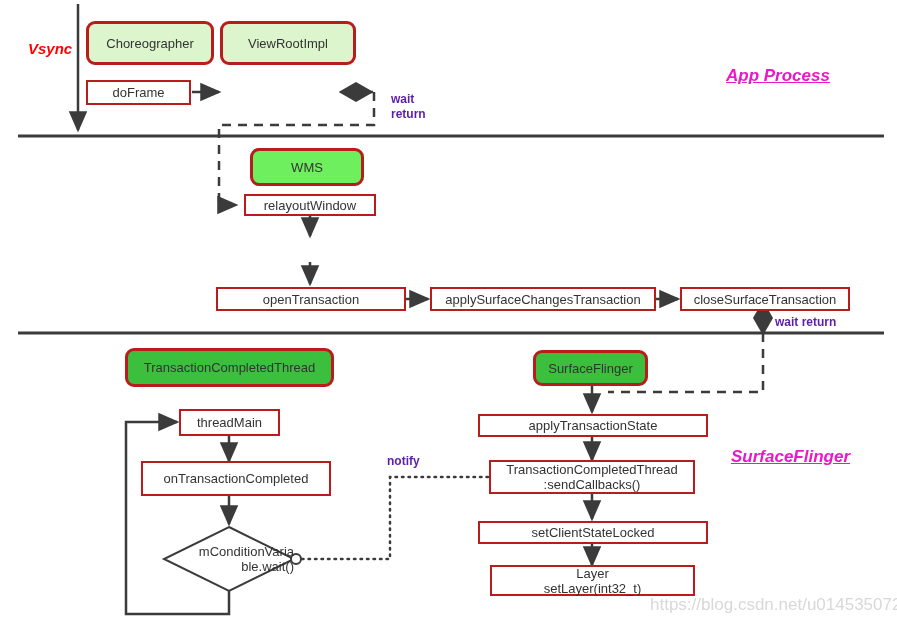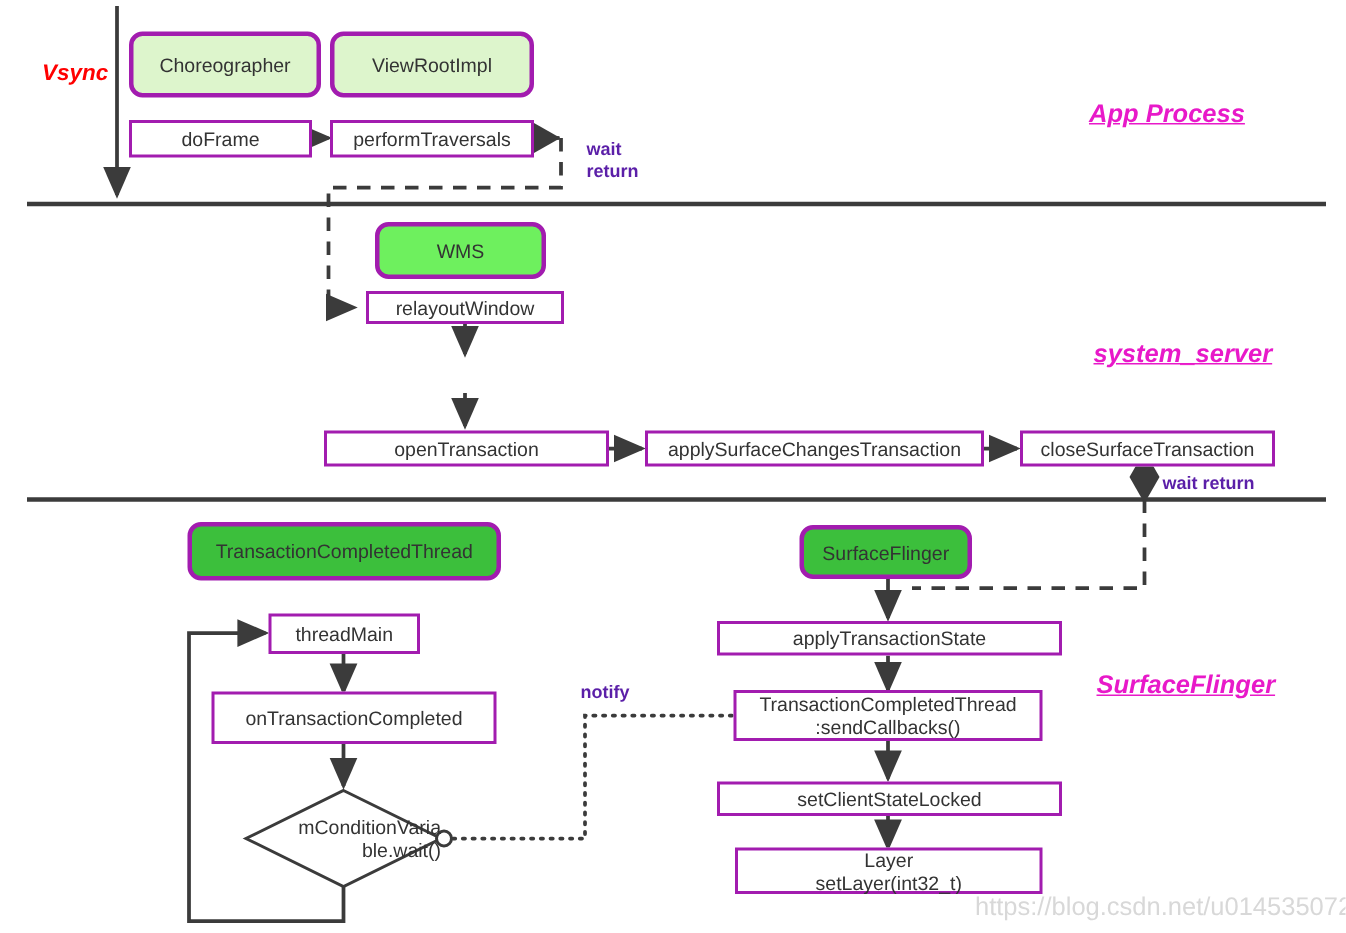--- a/index.html
+++ b/index.html
@@ -27,21 +27,21 @@
     pointer-events: none;
   }
   .node {
     position: absolute;
     box-sizing: border-box;
     display: flex;
     align-items: center;
     justify-content: center;
     text-align: center;
     color: #333333;
-    border: 2px solid #a21caf;
+    border: 2px solid #b91c1c;
     background: #ffffff;
     font-size: 13px;
     line-height: 15px;
     white-space: nowrap;
   }
   .node.rounded {
     border-radius: 9px;
     border-width: 3px;
   }
   .node.pale-green { background: #ddf5cc; }
@@ -141,23 +141,22 @@
     <circle cx="296" cy="559" r="5" fill="#ffffff" stroke="#3b3b3b" stroke-width="2"></circle>
     <path d="M302,559 L390,559 L390,477 L489,477" fill="none" stroke="#3b3b3b" stroke-width="2.5" stroke-dasharray="1.5,5" stroke-linecap="round"></path>
   </svg>
 
   <div class="vsync-label" style="left:28px; top:40px;">Vsync</div>
 
   <div class="node rounded pale-green" style="left:86px; top:21px; width:128px; height:44px;">Choreographer</div>
 
   <div class="node rounded pale-green" style="left:220px; top:21px; width:136px; height:44px;">ViewRootImpl</div>
 
-  <div class="node" style="left:86px; top:80px; width:122px; height:25px;">doFrame</div>
-
-  <div class="node" style="left:220px; top:80px; width:136px; height:25px;">performTraversals</div>
+  <div class="node" style="left:86px; top:80px; width:105px; height:25px;">doFrame</div>
+
 
   <div class="annot" style="left:391px; top:92px;">
     <div>wait</div>
     <div>return</div>
   </div>
 
   <div class="lane-label" style="left:726px; top:44px;">App Process</div>
 
   <div class="node rounded bright-green" style="left:250px; top:148px; width:114px; height:38px;">WMS</div>
 
@@ -165,21 +164,20 @@
 
 
   <div class="node" style="left:216px; top:287px; width:190px; height:24px;">openTransaction</div>
 
   <div class="node" style="left:430px; top:287px; width:226px; height:24px;">applySurfaceChangesTransaction</div>
 
   <div class="node" style="left:680px; top:287px; width:170px; height:24px;">closeSurfaceTransaction</div>
 
   <div class="annot" style="left:775px; top:315px;">wait return</div>
 
-  <div class="lane-label" style="left:729px; top:204px;">system_server</div>
 
   <div class="node rounded mid-green" style="left:125px; top:348px; width:209px; height:39px;">TransactionCompletedThread</div>
 
   <div class="node" style="left:179px; top:409px; width:101px; height:27px;">threadMain</div>
 
   <div class="node" style="left:141px; top:461px; width:190px; height:35px;">onTransactionCompleted</div>
 
   <div class="diamond-label" style="left:164px; top:544px; width:130px;">
     <div>mConditionVaria</div>
     <div>ble.wait()</div>

